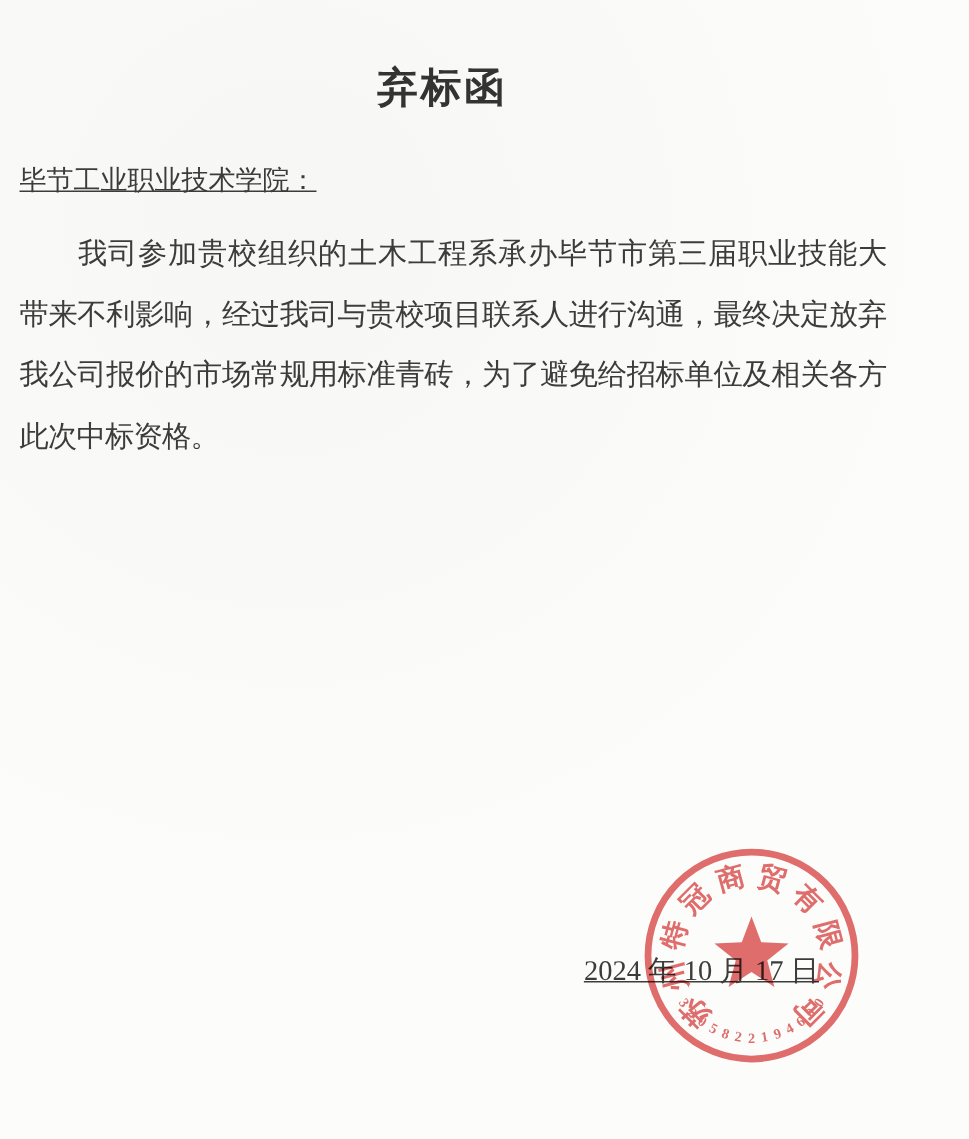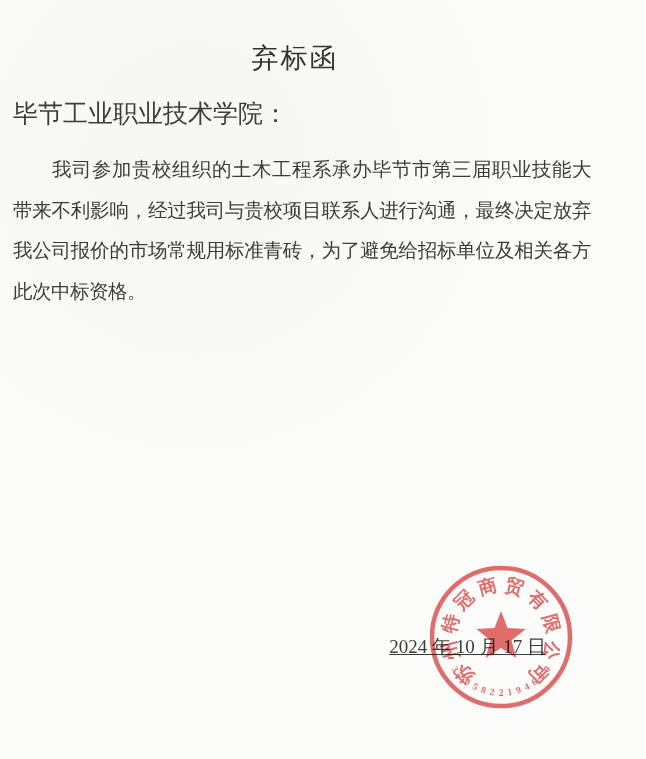--- a/index.html
+++ b/index.html
@@ -22,31 +22,32 @@
       radial-gradient(circle at 30% 20%, rgba(230,233,232,0.25), rgba(0,0,0,0) 60%),
       #fcfcfa;
   }
   .letter-title {
     position: absolute;
     top: 40px;
     left: 0;
     width: 590px;
     text-align: center;
     font-size: 27px;
-    font-weight: 400;
+    font-weight: 700;
     letter-spacing: 2px;
     color: #333332;
   }
   .addressee {
     position: absolute;
-    top: 97px;
+    top: 108px;
     left: 13px;
-    font-size: 25px;
+    font-size: 18px;
     letter-spacing: 0px;
     color: #3c3c3b;
+    text-decoration: underline;
   }
   .body-block {
     position: absolute;
     top: 150px;
     left: 13px;
     width: 578px;
     color: #3c3c3b;
   }
   .body-line {
     font-size: 19.5px;

